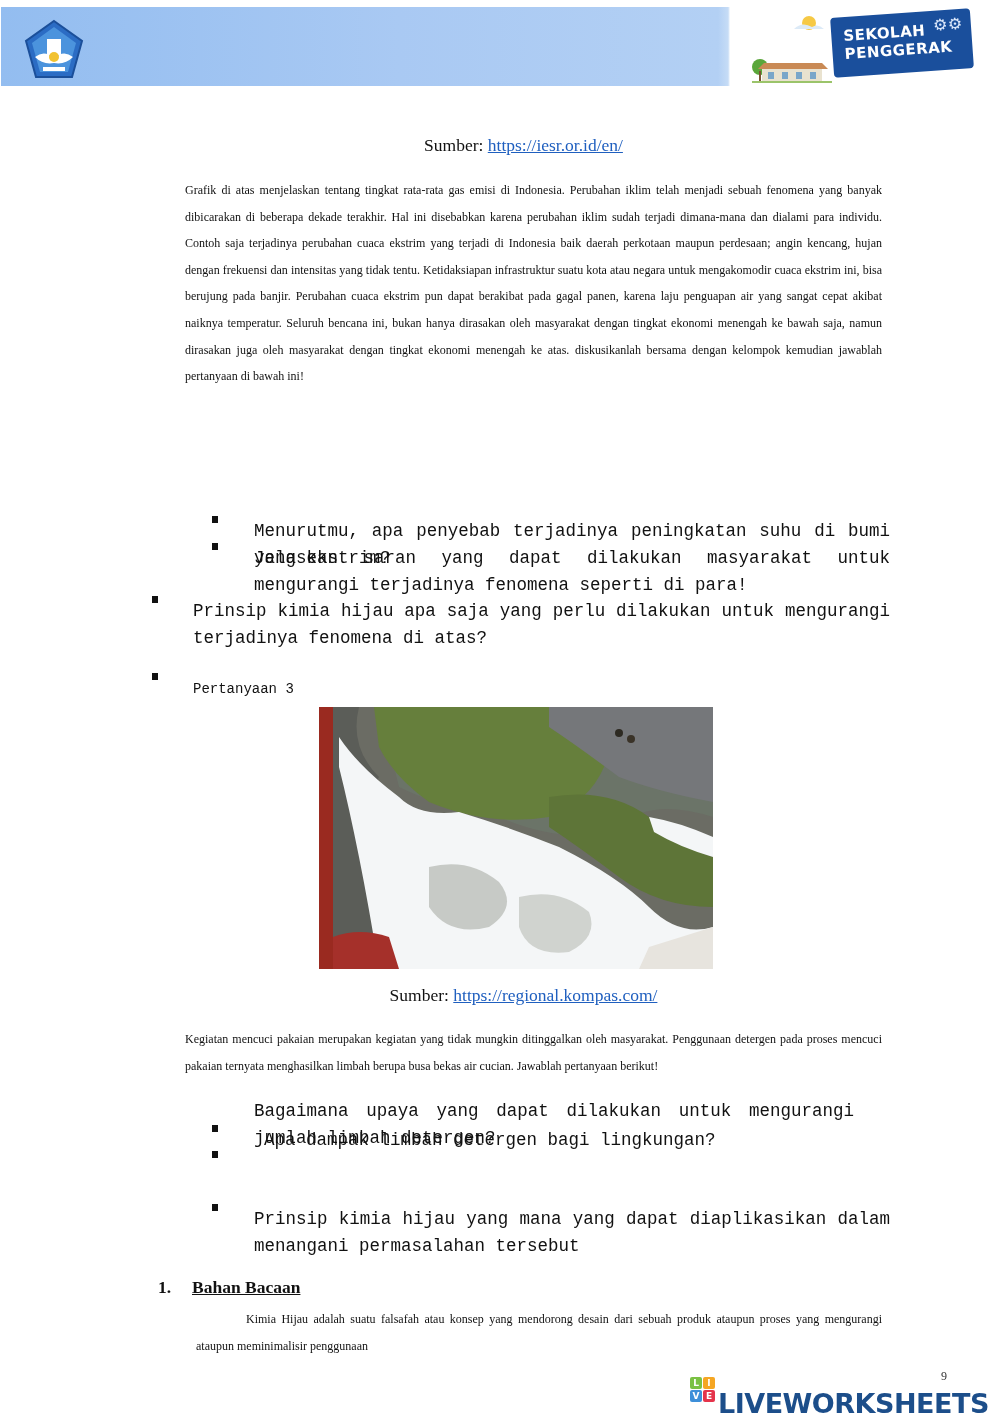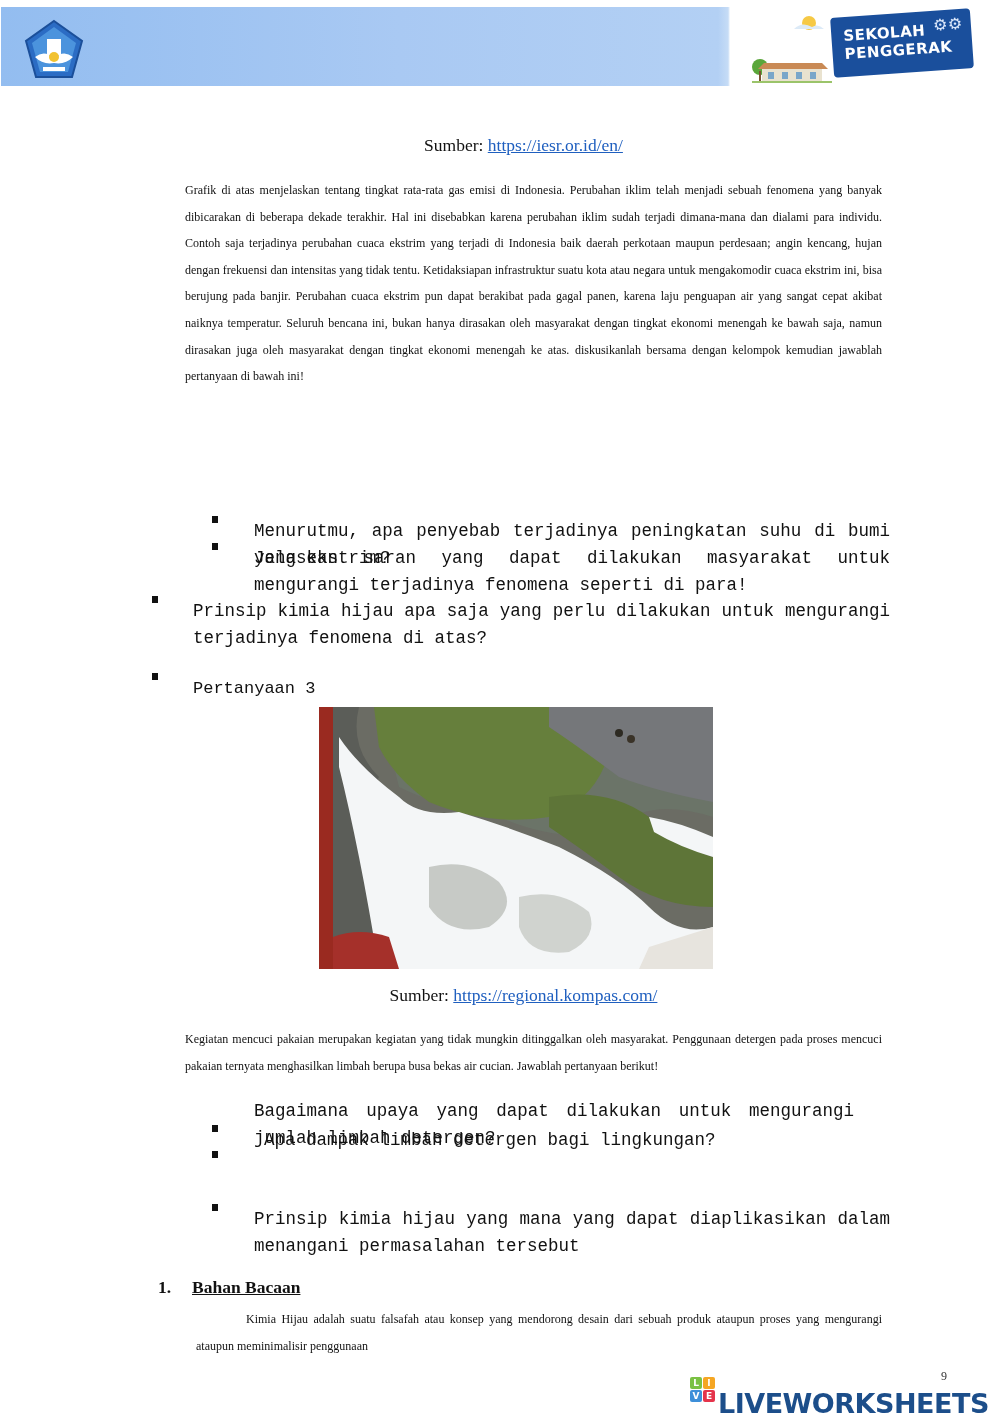--- a/index.html
+++ b/index.html
@@ -98,21 +98,21 @@
 
 <div class="bullet-mark" style="left:212px; top:516px;"></div>
 <p class="bullet-item" style="left:242px; top:506px; width:636px;">Menurutmu, apa penyebab terjadinya peningkatan suhu di bumi yang ekstrim?</p>
 <div class="bullet-mark" style="left:212px; top:543px;"></div>
 <p class="bullet-item" style="left:242px; top:533px; width:636px;">Jelaskan saran yang dapat dilakukan masyarakat untuk mengurangi terjadinya fenomena seperti di para!</p>
 
 <div class="bullet-mark" style="left:152px; top:596px;"></div>
 <p class="bullet-item" style="left:181px; top:586px; width:697px;">Prinsip kimia hijau apa saja yang perlu dilakukan untuk mengurangi terjadinya fenomena di atas?</p>
 
 <div class="bullet-mark" style="left:152px; top:673px;"></div>
-<p class="bullet-item" style="left:181px; top:664px; width:400px; font-size:17px;">Pertanyaan 3</p>
+<p class="bullet-item" style="left:181px; top:664px; width:400px; font-size:14px;">Pertanyaan 3</p>
 
 <div class="photo">
   <svg width="394" height="262" viewBox="0 0 394 262">
     <rect width="394" height="262" fill="#6b6c64"></rect>
     <path d="M60,0 L394,0 L394,110 Q330,90 300,120 Q250,140 180,110 Q120,100 80,80 Z" fill="#6b7468"></path>
     <path d="M55,0 L260,0 Q300,20 285,60 Q270,95 230,110 Q170,120 110,95 Q75,70 60,40 Z" fill="#667f3c"></path>
     <path d="M230,90 Q290,80 330,110 Q360,140 394,150 L394,200 Q340,200 300,170 Q260,140 230,120 Z" fill="#5e7538"></path>
     <path d="M230,0 L394,0 L394,95 Q340,85 300,70 Q260,40 230,20 Z" fill="#75777a"></path>
     <path d="M0,0 L40,0 Q30,40 60,70 Q40,100 50,140 Q70,200 80,262 L0,262 Z" fill="#5b5d58"></path>
     <path d="M20,30 Q40,60 80,90 Q100,110 140,105 Q190,120 240,140 Q300,170 330,200 Q360,230 394,220 L394,262 L60,262 Q50,200 40,150 Q30,100 20,60 Z" fill="#f4f6f7"></path>

